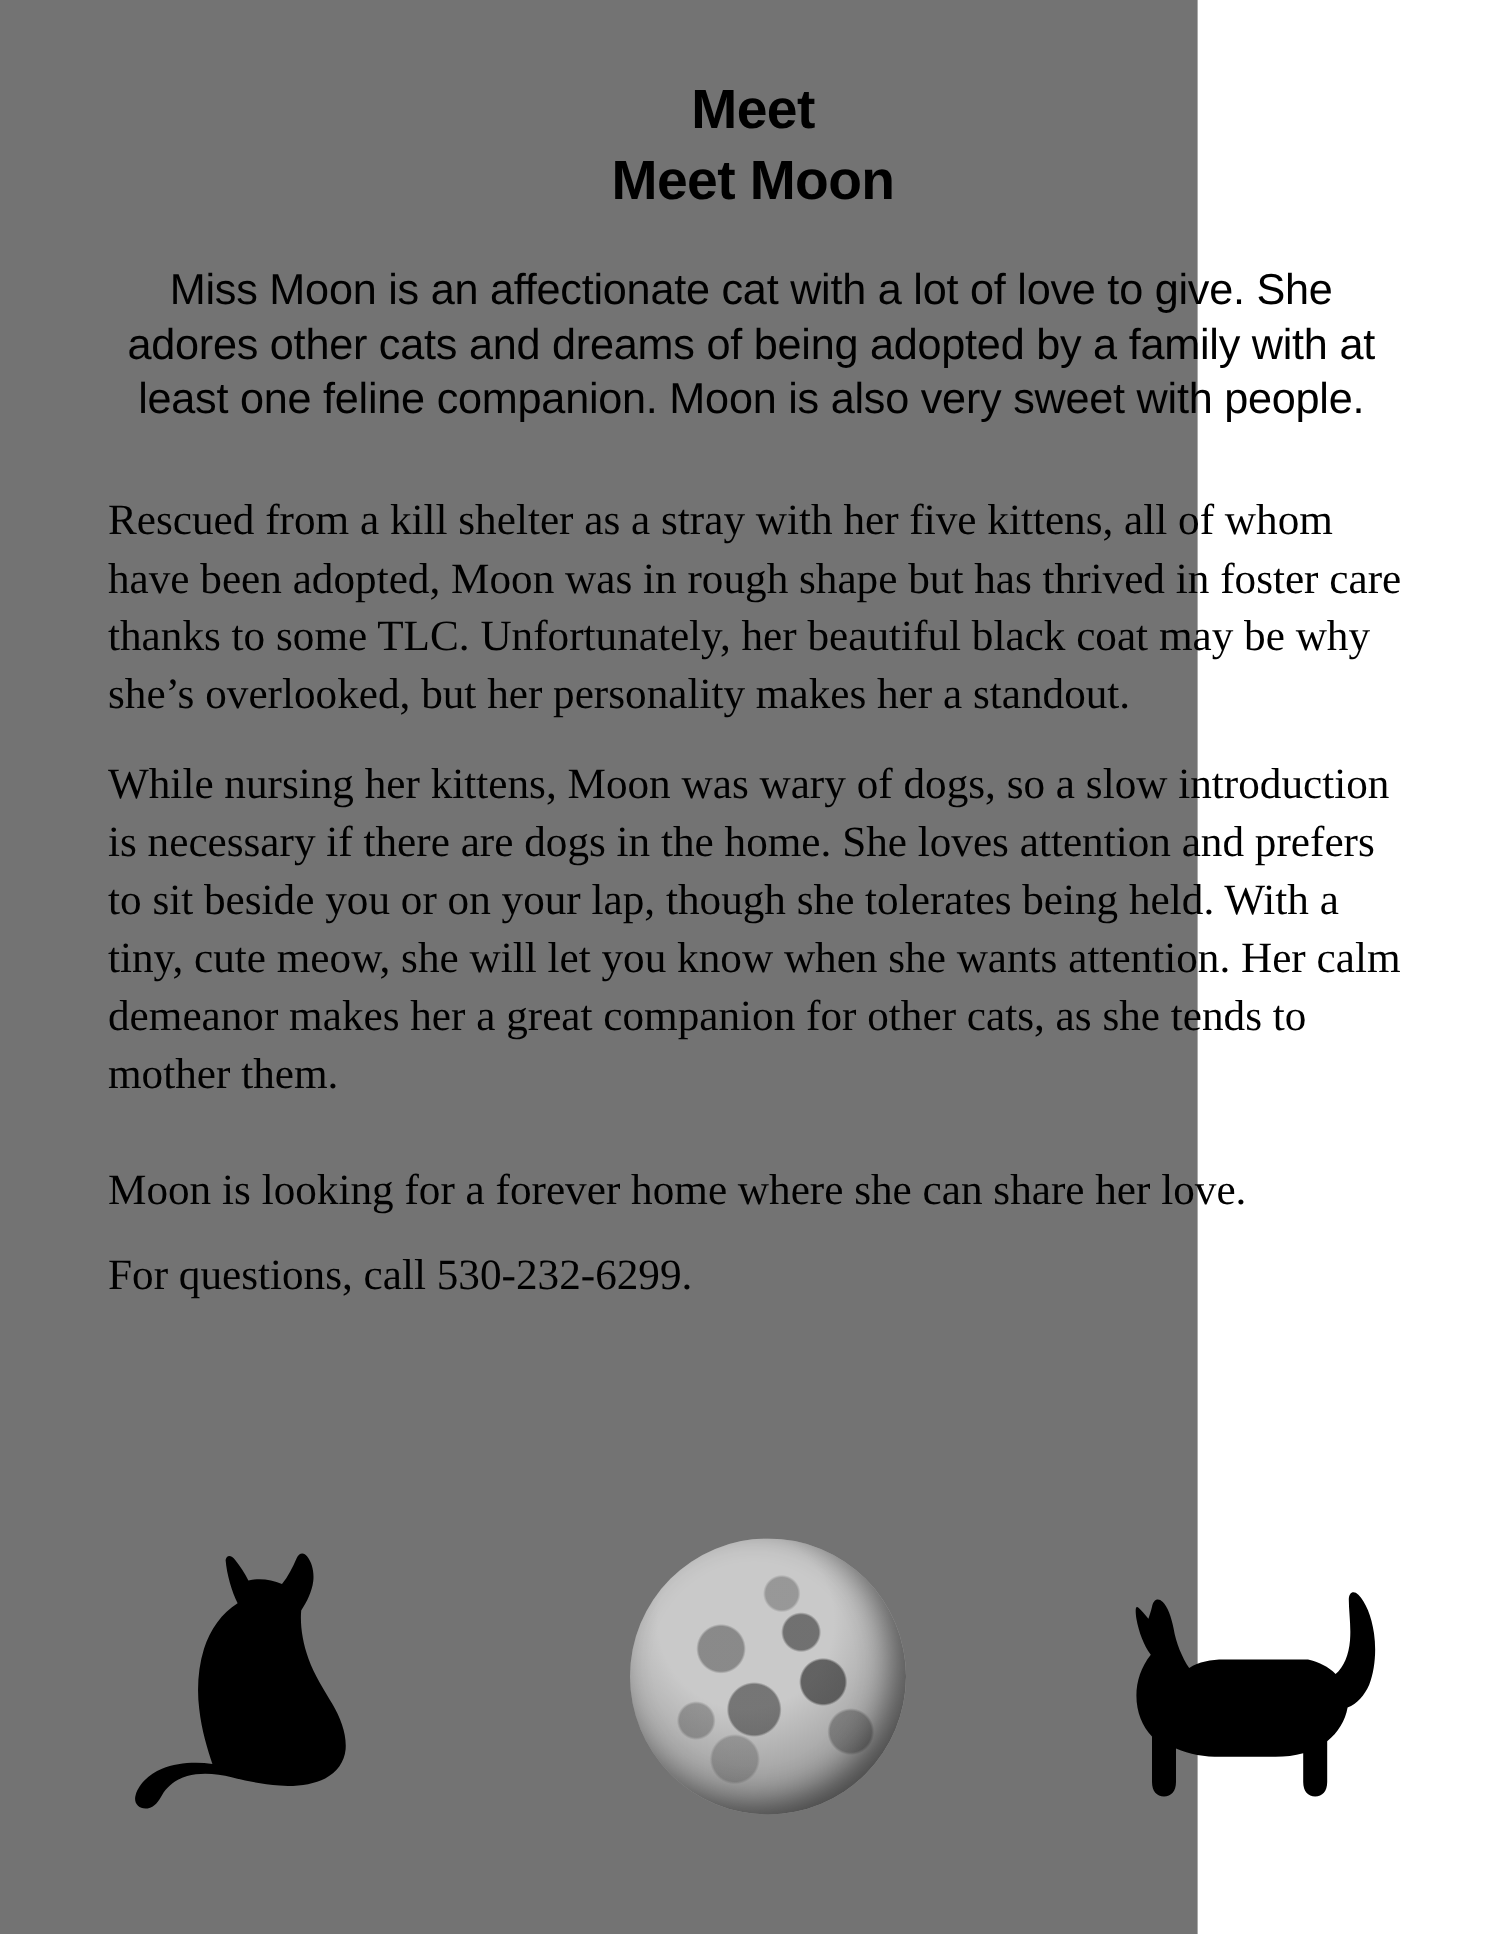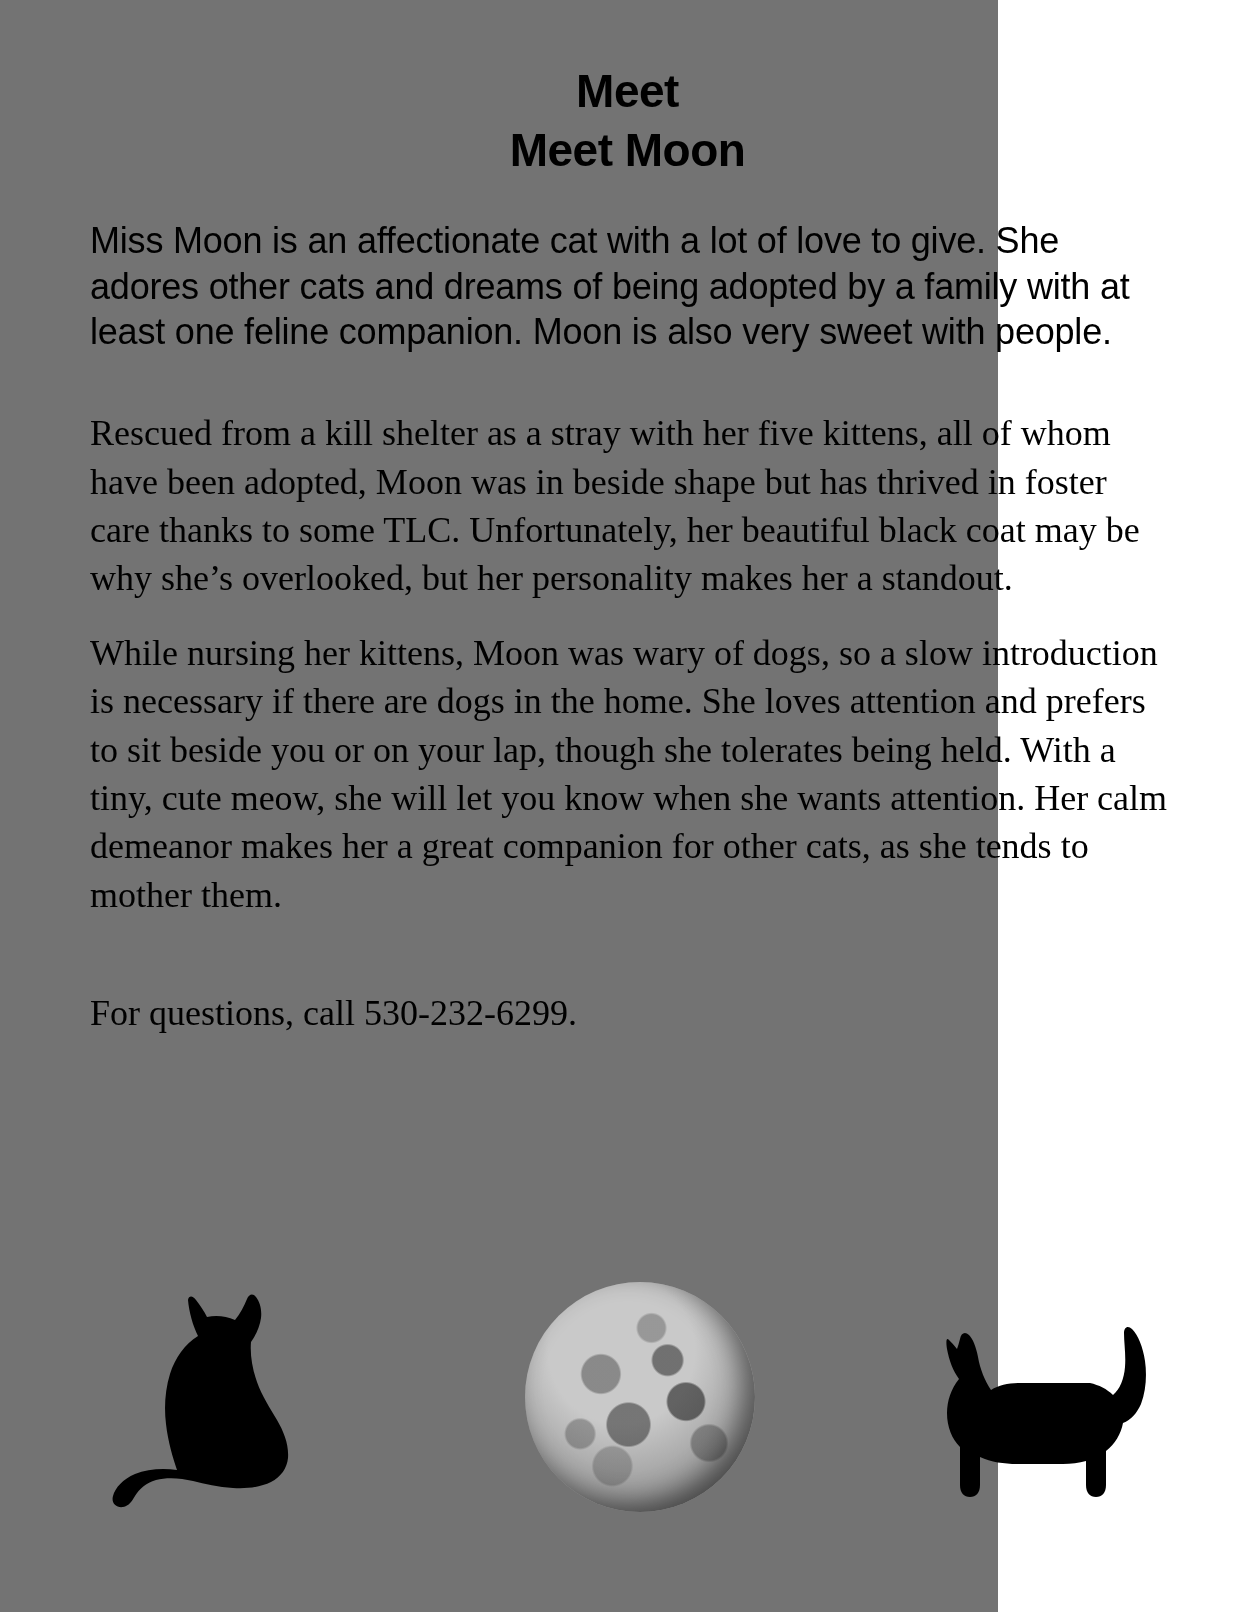--- a/index.html
+++ b/index.html
@@ -43,20 +43,21 @@
     top: 218px;
     width: 1080px;
   }
   p.intro {
     margin: 0 0 0 0;
     font-family: "Liberation Sans", sans-serif;
     font-size: 36px;
     line-height: 1.27;
     letter-spacing: -0.2px;
     width: 1072px;
+    text-align: center;
   }
   p.serif {
     margin: 0 0 0 0;
     font-family: "Liberation Serif", serif;
     font-size: 36px;
     line-height: 1.345;
     width: 1080px;
   }
   .gap-large { height: 54px; }
   .gap-mid { height: 26px; }
@@ -120,31 +121,32 @@
     <span class="title-line">Meet</span>
     <span class="title-line">Meet Moon</span>
   </div>
 
   <div class="body-area">
 
     <p class="intro">Miss Moon is an affectionate cat with a lot of love to give. She adores other cats and dreams of being adopted by a family with at least one feline companion. Moon is also very sweet with people.</p>
 
     <div class="gap-large"></div>
 
-    <p class="serif">Rescued from a kill shelter as a stray with her five kittens, all of whom have been adopted, Moon was in beside shape but has thrived in foster care thanks to some TLC. Unfortunately, her beautiful black coat may be why she’s overlooked, but her personality makes her a standout.</p>
+    <p class="serif">Rescued from a kill shelter as a stray with her five kittens, all of whom have been adopted, Moon was in rough shape but has thrived in foster care thanks to some TLC. Unfortunately, her beautiful black coat may be why she’s overlooked, but her personality makes her a standout.</p>
 
     <div class="gap-mid"></div>
 
     <p class="serif">While nursing her kittens, Moon was wary of dogs, so a slow introduction is necessary if there are dogs in the home. She loves attention and prefers to sit beside you or on your lap, though she tolerates being held. With a tiny, cute meow, she will let you know when she wants attention. Her calm demeanor makes her a great companion for other cats, as she tends to mother them.</p>
 
     <div class="gap-mid"></div>
 
 
     <div class="gap-small"></div>
 
+    <p class="serif">Moon is looking for a forever home where she can share her love.</p>
 
     <div class="gap-small"></div>
 
     <p class="serif">For questions, call 530-232-6299.</p>
 
   </div>
 
   <div class="icons-row">
 
     <div class="icon-cat-sit">

